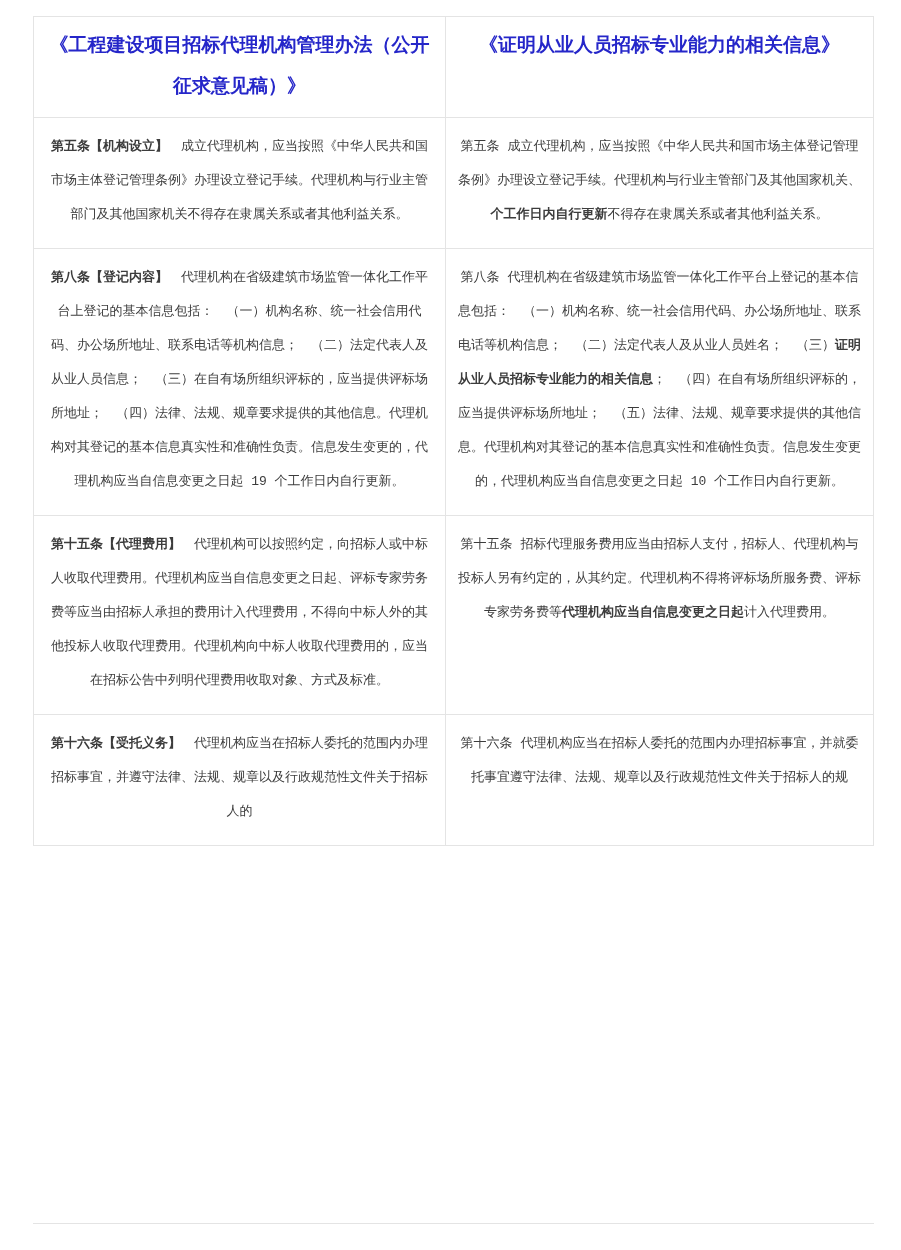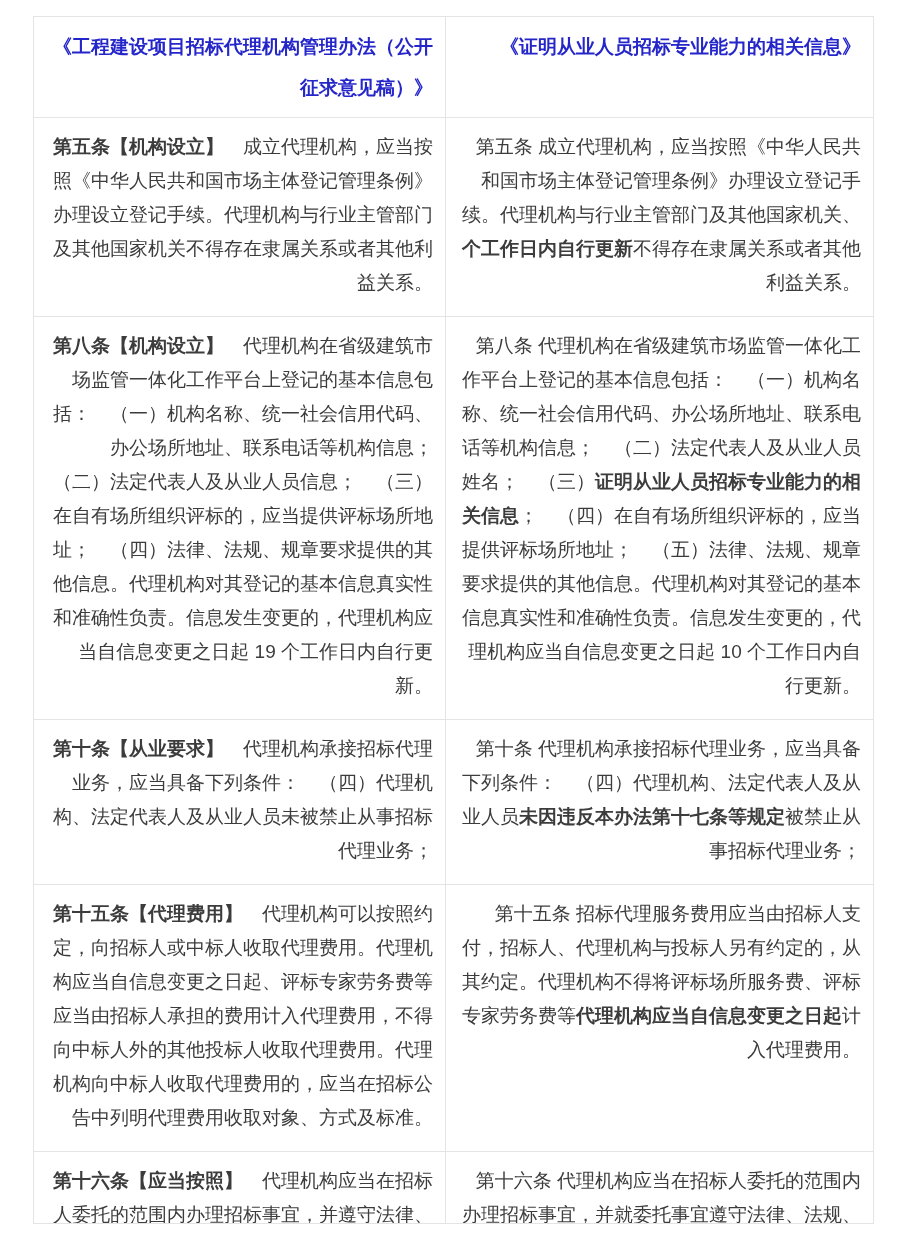--- a/index.html
+++ b/index.html
@@ -26,35 +26,36 @@
     border-collapse: collapse;
     table-layout: fixed;
     background: #ffffff;
   }
   table.compare col.c-left  { width: 412px; }
   table.compare col.c-right { width: 428px; }
   table.compare th,
   table.compare td {
     border: 1px solid var(--border-color, #e4e4e4);
     vertical-align: top;
-    text-align: right;
+    text-align: center;
     padding: 12px 12px 16px 12px;
     box-sizing: border-box;
+    font-family: Liberation Mono, monospace;
   }
   table.compare th {
     color: var(--header-color, #2526c9);
     font-size: 19px;
     line-height: 41px;
     font-weight: 700;
     padding-top: 9px;
     padding-bottom: 9px;
   }
   table.compare td {
     color: var(--body-color, #3c3c3c);
-    font-size: 19px;
+    font-size: 13px;
     line-height: 34px;
     font-weight: 400;
   }
   table.compare td b {
     font-weight: 700;
     color: var(--body-color, #3c3c3c);
   }
 </style>
 </head>
 <body style="background: rgb(255, 255, 255);">
@@ -70,30 +71,26 @@
         <th>《工程建设项目招标代理机构管理办法（公开征求意见稿）》</th>
         <th>《证明从业人员招标专业能力的相关信息》</th>
       </tr>
     </thead>
     <tbody>
         <tr>
           <td><b>第五条【机构设立】</b><span>　成立代理机构，应当按照《中华人民共和国市场主体登记管理条例》办理设立登记手续。代理机构与行业主管部门及其他国家机关不得存在隶属关系或者其他利益关系。</span></td>
           <td><span>第五条 成立代理机构，应当按照《中华人民共和国市场主体登记管理条例》办理设立登记手续。代理机构与行业主管部门及其他国家机关、</span><b>个工作日内自行更新</b><span>不得存在隶属关系或者其他利益关系。</span></td>
         </tr>
         <tr>
-          <td><b>第八条【机构设立】</b><span>　代理机构在省级建筑市场监管一体化工作平台上登记的基本信息包括：　（一）机构名称、统一社会信用代码、办公场所地址、联系电话等机构信息；　（二）法定代表人及从业人员信息；　（三）在自有场所组织评标的，应当提供评标场所地址；　（四）法律、法规、规章要求提供的其他信息。代理机构对其登记的基本信息真实性和准确性负责。信息发生变更的，代理机构应当自信息变更之日起 19 个工作日内自行更新。</span></td>
+          <td><b>第八条【登记内容】</b><span>　代理机构在省级建筑市场监管一体化工作平台上登记的基本信息包括：　（一）机构名称、统一社会信用代码、办公场所地址、联系电话等机构信息；　（二）法定代表人及从业人员信息；　（三）在自有场所组织评标的，应当提供评标场所地址；　（四）法律、法规、规章要求提供的其他信息。代理机构对其登记的基本信息真实性和准确性负责。信息发生变更的，代理机构应当自信息变更之日起 19 个工作日内自行更新。</span></td>
           <td><span>第八条 代理机构在省级建筑市场监管一体化工作平台上登记的基本信息包括：　（一）机构名称、统一社会信用代码、办公场所地址、联系电话等机构信息；　（二）法定代表人及从业人员姓名；　（三）</span><b>证明从业人员招标专业能力的相关信息</b><span>；　（四）在自有场所组织评标的，应当提供评标场所地址；　（五）法律、法规、规章要求提供的其他信息。代理机构对其登记的基本信息真实性和准确性负责。信息发生变更的，代理机构应当自信息变更之日起 10 个工作日内自行更新。</span></td>
-        </tr>
-        <tr>
-          <td><b>第十条【从业要求】</b><span>　代理机构承接招标代理业务，应当具备下列条件：　（四）代理机构、法定代表人及从业人员未被禁止从事招标代理业务；</span></td>
-          <td><span>第十条 代理机构承接招标代理业务，应当具备下列条件：　（四）代理机构、法定代表人及从业人员</span><b>未因违反本办法第十七条等规定</b><span>被禁止从事招标代理业务；</span></td>
         </tr>
         <tr>
           <td><b>第十五条【代理费用】</b><span>　代理机构可以按照约定，向招标人或中标人收取代理费用。代理机构应当自信息变更之日起、评标专家劳务费等应当由招标人承担的费用计入代理费用，不得向中标人外的其他投标人收取代理费用。代理机构向中标人收取代理费用的，应当在招标公告中列明代理费用收取对象、方式及标准。</span></td>
           <td><span>第十五条 招标代理服务费用应当由招标人支付，招标人、代理机构与投标人另有约定的，从其约定。代理机构不得将评标场所服务费、评标专家劳务费等</span><b>代理机构应当自信息变更之日起</b><span>计入代理费用。</span></td>
         </tr>
         <tr>
-          <td><b>第十六条【应当按照】</b><span>　代理机构应当在招标人委托的范围内办理招标事宜，并遵守法律、法规、规章以及行政规范性文件关于招标人的</span></td>
+          <td><b>第十六条【受托义务】</b><span>　代理机构应当在招标人委托的范围内办理招标事宜，并遵守法律、法规、规章以及行政规范性文件关于招标人的</span></td>
           <td><span>第十六条 代理机构应当在招标人委托的范围内办理招标事宜，并就委托事宜遵守法律、法规、规章以及行政规范性文件关于招标人的规</span></td>
         </tr>
       </tbody>
   </table>
 </div>
 
 </body></html>

